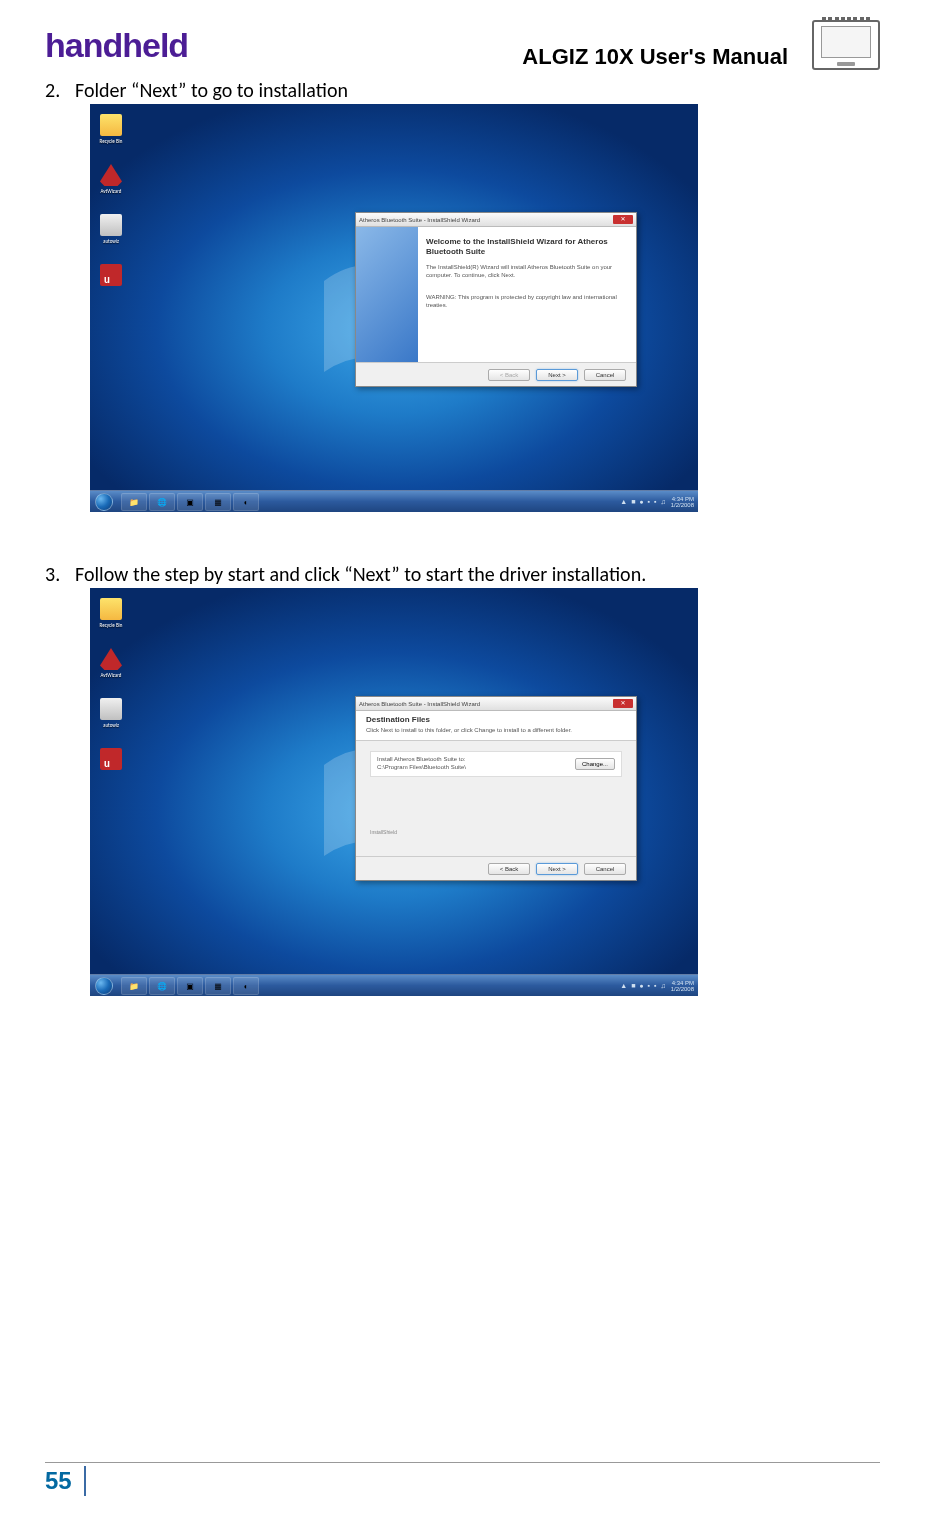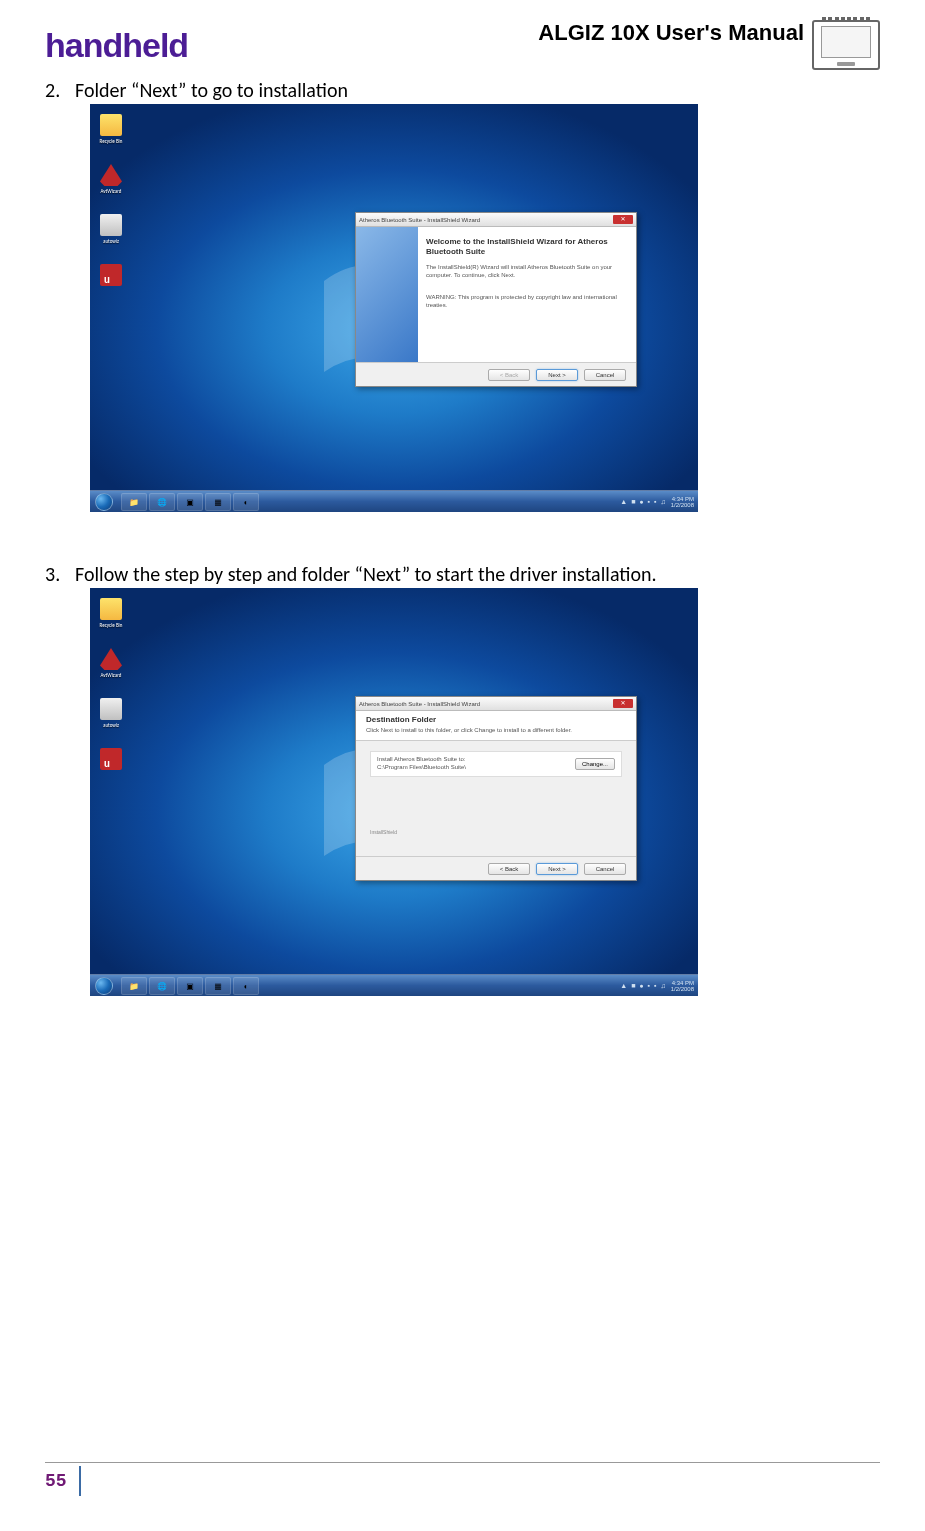--- a/index.html
+++ b/index.html
@@ -23,22 +23,22 @@
     }
     .logo {
       font-family: "Arial Black", Arial, sans-serif;
       font-weight: 900;
       font-size: 34px;
       color: #4c1d95;
       letter-spacing: -1px;
     }
     .header-right {
       display: flex;
-      align-items: flex-start;
-      gap: 8px;
+      align-items: flex-end;
+      gap: 24px;
     }
     .manual-title {
       font-family: Arial, sans-serif;
       font-weight: bold;
       font-size: 22px;
       color: #000;
     }
     .device-icon {
       width: 68px;
       height: 50px;
@@ -306,24 +306,24 @@
     .footer-line {
       border-top: 1px solid #999;
       margin-bottom: 3px;
     }
     .footer-row {
       display: flex;
       align-items: center;
       gap: 12px;
     }
     .page-num {
-      font-family: Liberation Mono, monospace;
-      font-size: 18px;
+      font-family: Liberation Sans, sans-serif;
+      font-size: 24px;
       font-weight: bold;
-      color: #701a75;
+      color: #0369a1;
     }
     .footer-vbar {
       width: 2px;
       height: 30px;
       background: #3b6ba5;
     }
   </style>
 </head>
 <body>
 
@@ -415,21 +415,21 @@
             </div>
           </div>
         </div>
       </div>
     </div>
   </div>
 
   <div class="step">
     <div class="step-text">
       <span class="step-num">3.</span>
-      <span>Follow the step by step and folder “Next” to start the driver installation.</span>
+      <span>Follow the step by start and click “Next” to start the driver installation.</span>
     </div>
     <div class="screenshot-container">
       <div class="desktop">
         <div class="win-logo">
           <svg viewBox="0 0 100 80">
               <path d="M10 20 Q30 5 50 15 Q70 25 90 12 L90 65 Q70 78 50 68 Q30 58 10 72 Z" fill="#fff" opacity="0.6"></path>
             </svg>
         </div>
         <div class="desktop-icons">
           <div class="di di1">
@@ -449,21 +449,21 @@
               <div class="di-label"></div>
             </div>
         </div>
 
         <div class="wizard">
           <div class="wizard-title">
             <span>Atheros Bluetooth Suite - InstallShield Wizard</span>
             <div class="wiz-close">✕</div>
           </div>
           <div class="wiz-header-dest">
-            <div class="wiz-h1">Destination Folder</div>
+            <div class="wiz-h1">Destination Files</div>
             <div class="wiz-p">Click Next to install to this folder, or click Change to install to a different folder.</div>
           </div>
           <div class="wiz-dest-body">
             <div class="dest-row">
               <div class="dest-info">
                 <div>Install Atheros Bluetooth Suite to:</div>
                 <div>C:\Program Files\Bluetooth Suite\</div>
               </div>
               <div class="dest-change">Change...</div>
             </div>

